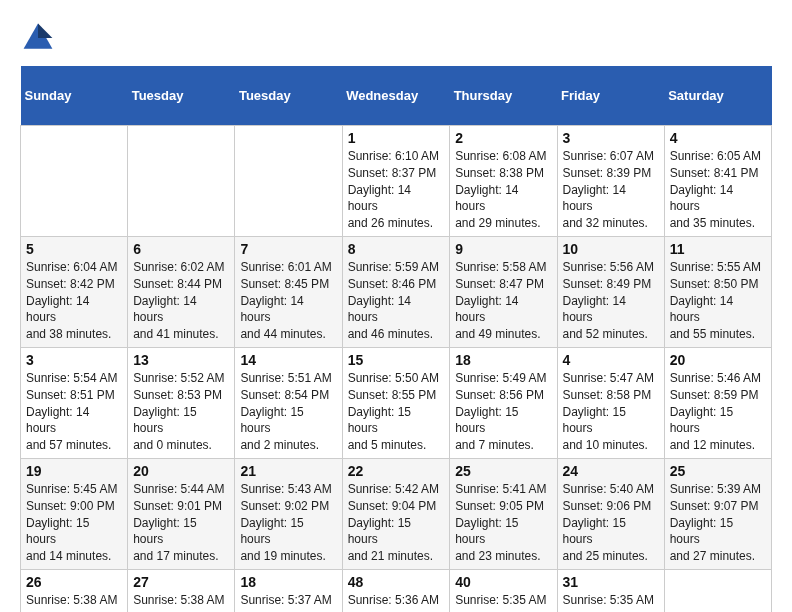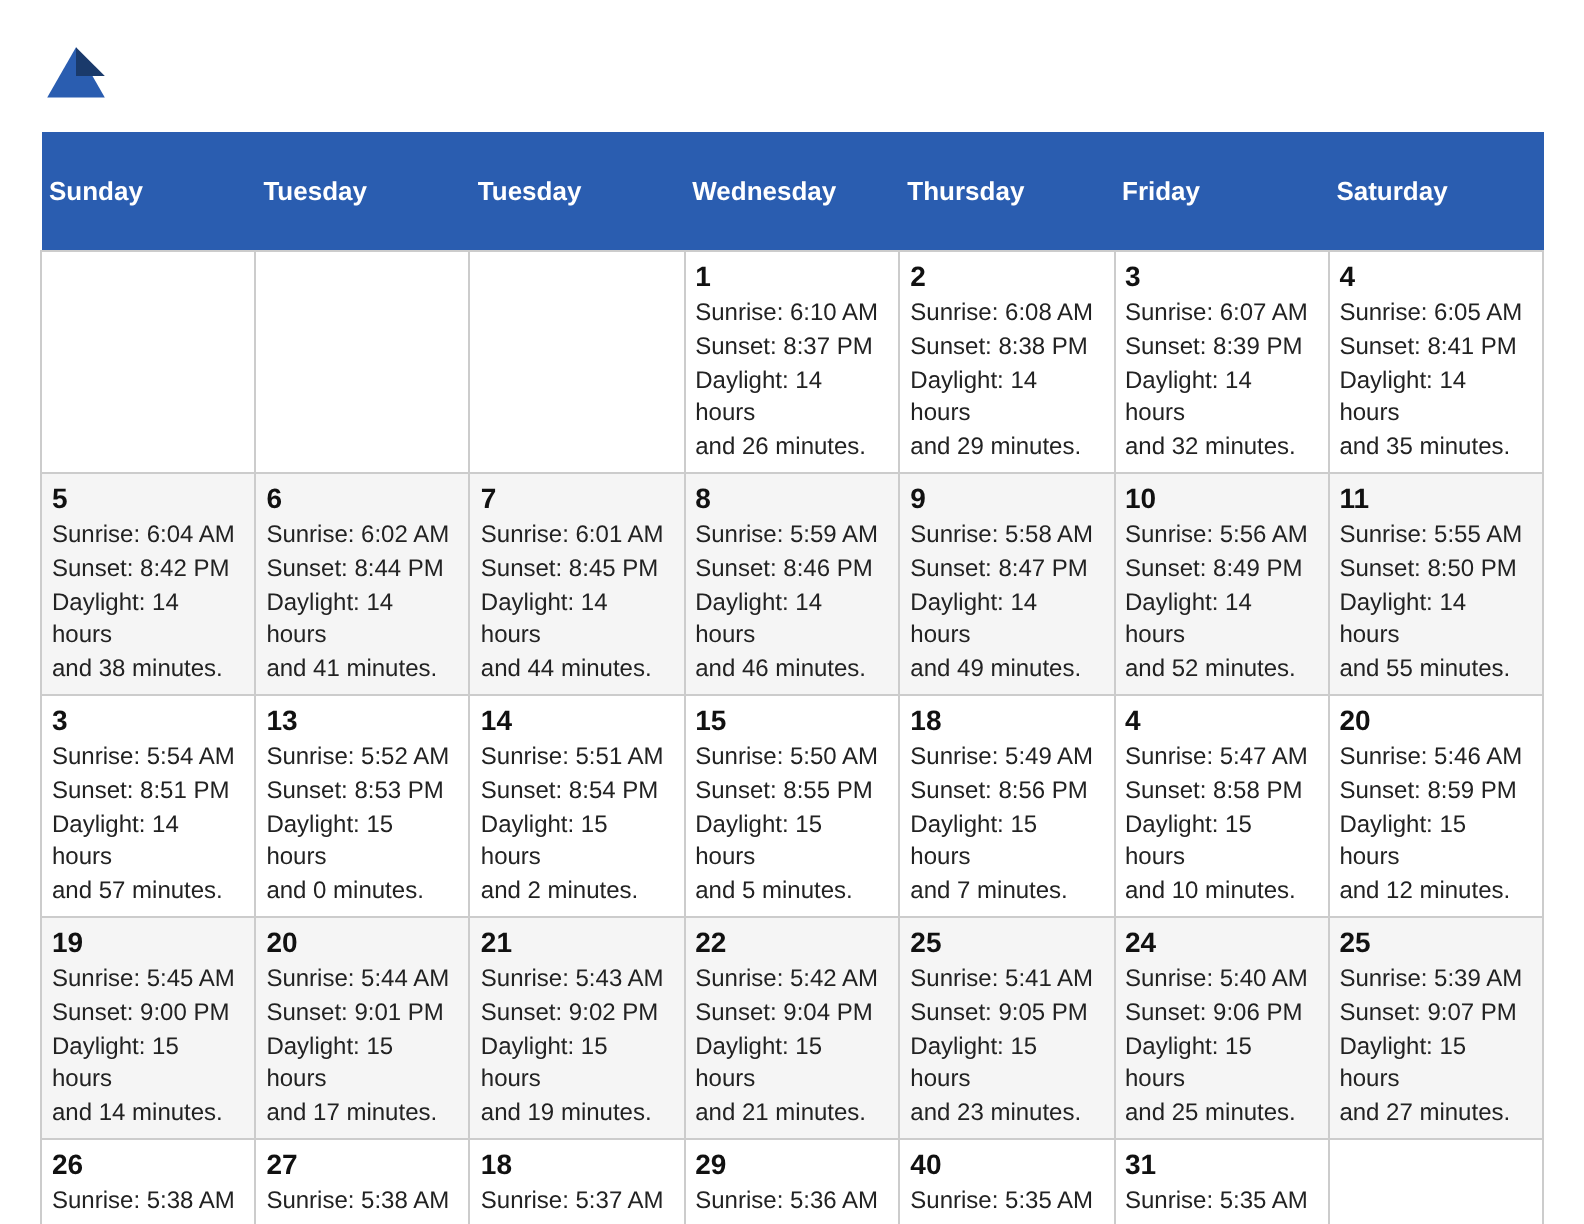--- a/index.html
+++ b/index.html
@@ -235,21 +235,21 @@
         </td>
         <td>
           <span class="day-num">27</span>
           <div class="day-info">Sunrise: 5:38 AM<br>Sunset: 9:09 PM<br>Daylight: 15 hours<br>and 31 minutes.</div>
         </td>
         <td>
           <span class="day-num">18</span>
           <div class="day-info">Sunrise: 5:37 AM<br>Sunset: 9:10 PM<br>Daylight: 15 hours<br>and 33 minutes.</div>
         </td>
         <td>
-          <span class="day-num">29</span>
+          <span class="day-num">48</span>
           <div class="day-info">Sunrise: 5:36 AM<br>Sunset: 9:11 PM<br>Daylight: 15 hours<br>and 35 minutes.</div>
         </td>
         <td>
           <span class="day-num">40</span>
           <div class="day-info">Sunrise: 5:35 AM<br>Sunset: 9:12 PM<br>Daylight: 15 hours<br>and 36 minutes.</div>
         </td>
         <td>
           <span class="day-num">31</span>
           <div class="day-info">Sunrise: 5:35 AM<br>Sunset: 9:13 PM<br>Daylight: 15 hours<br>and 38 minutes.</div>
         </td>

